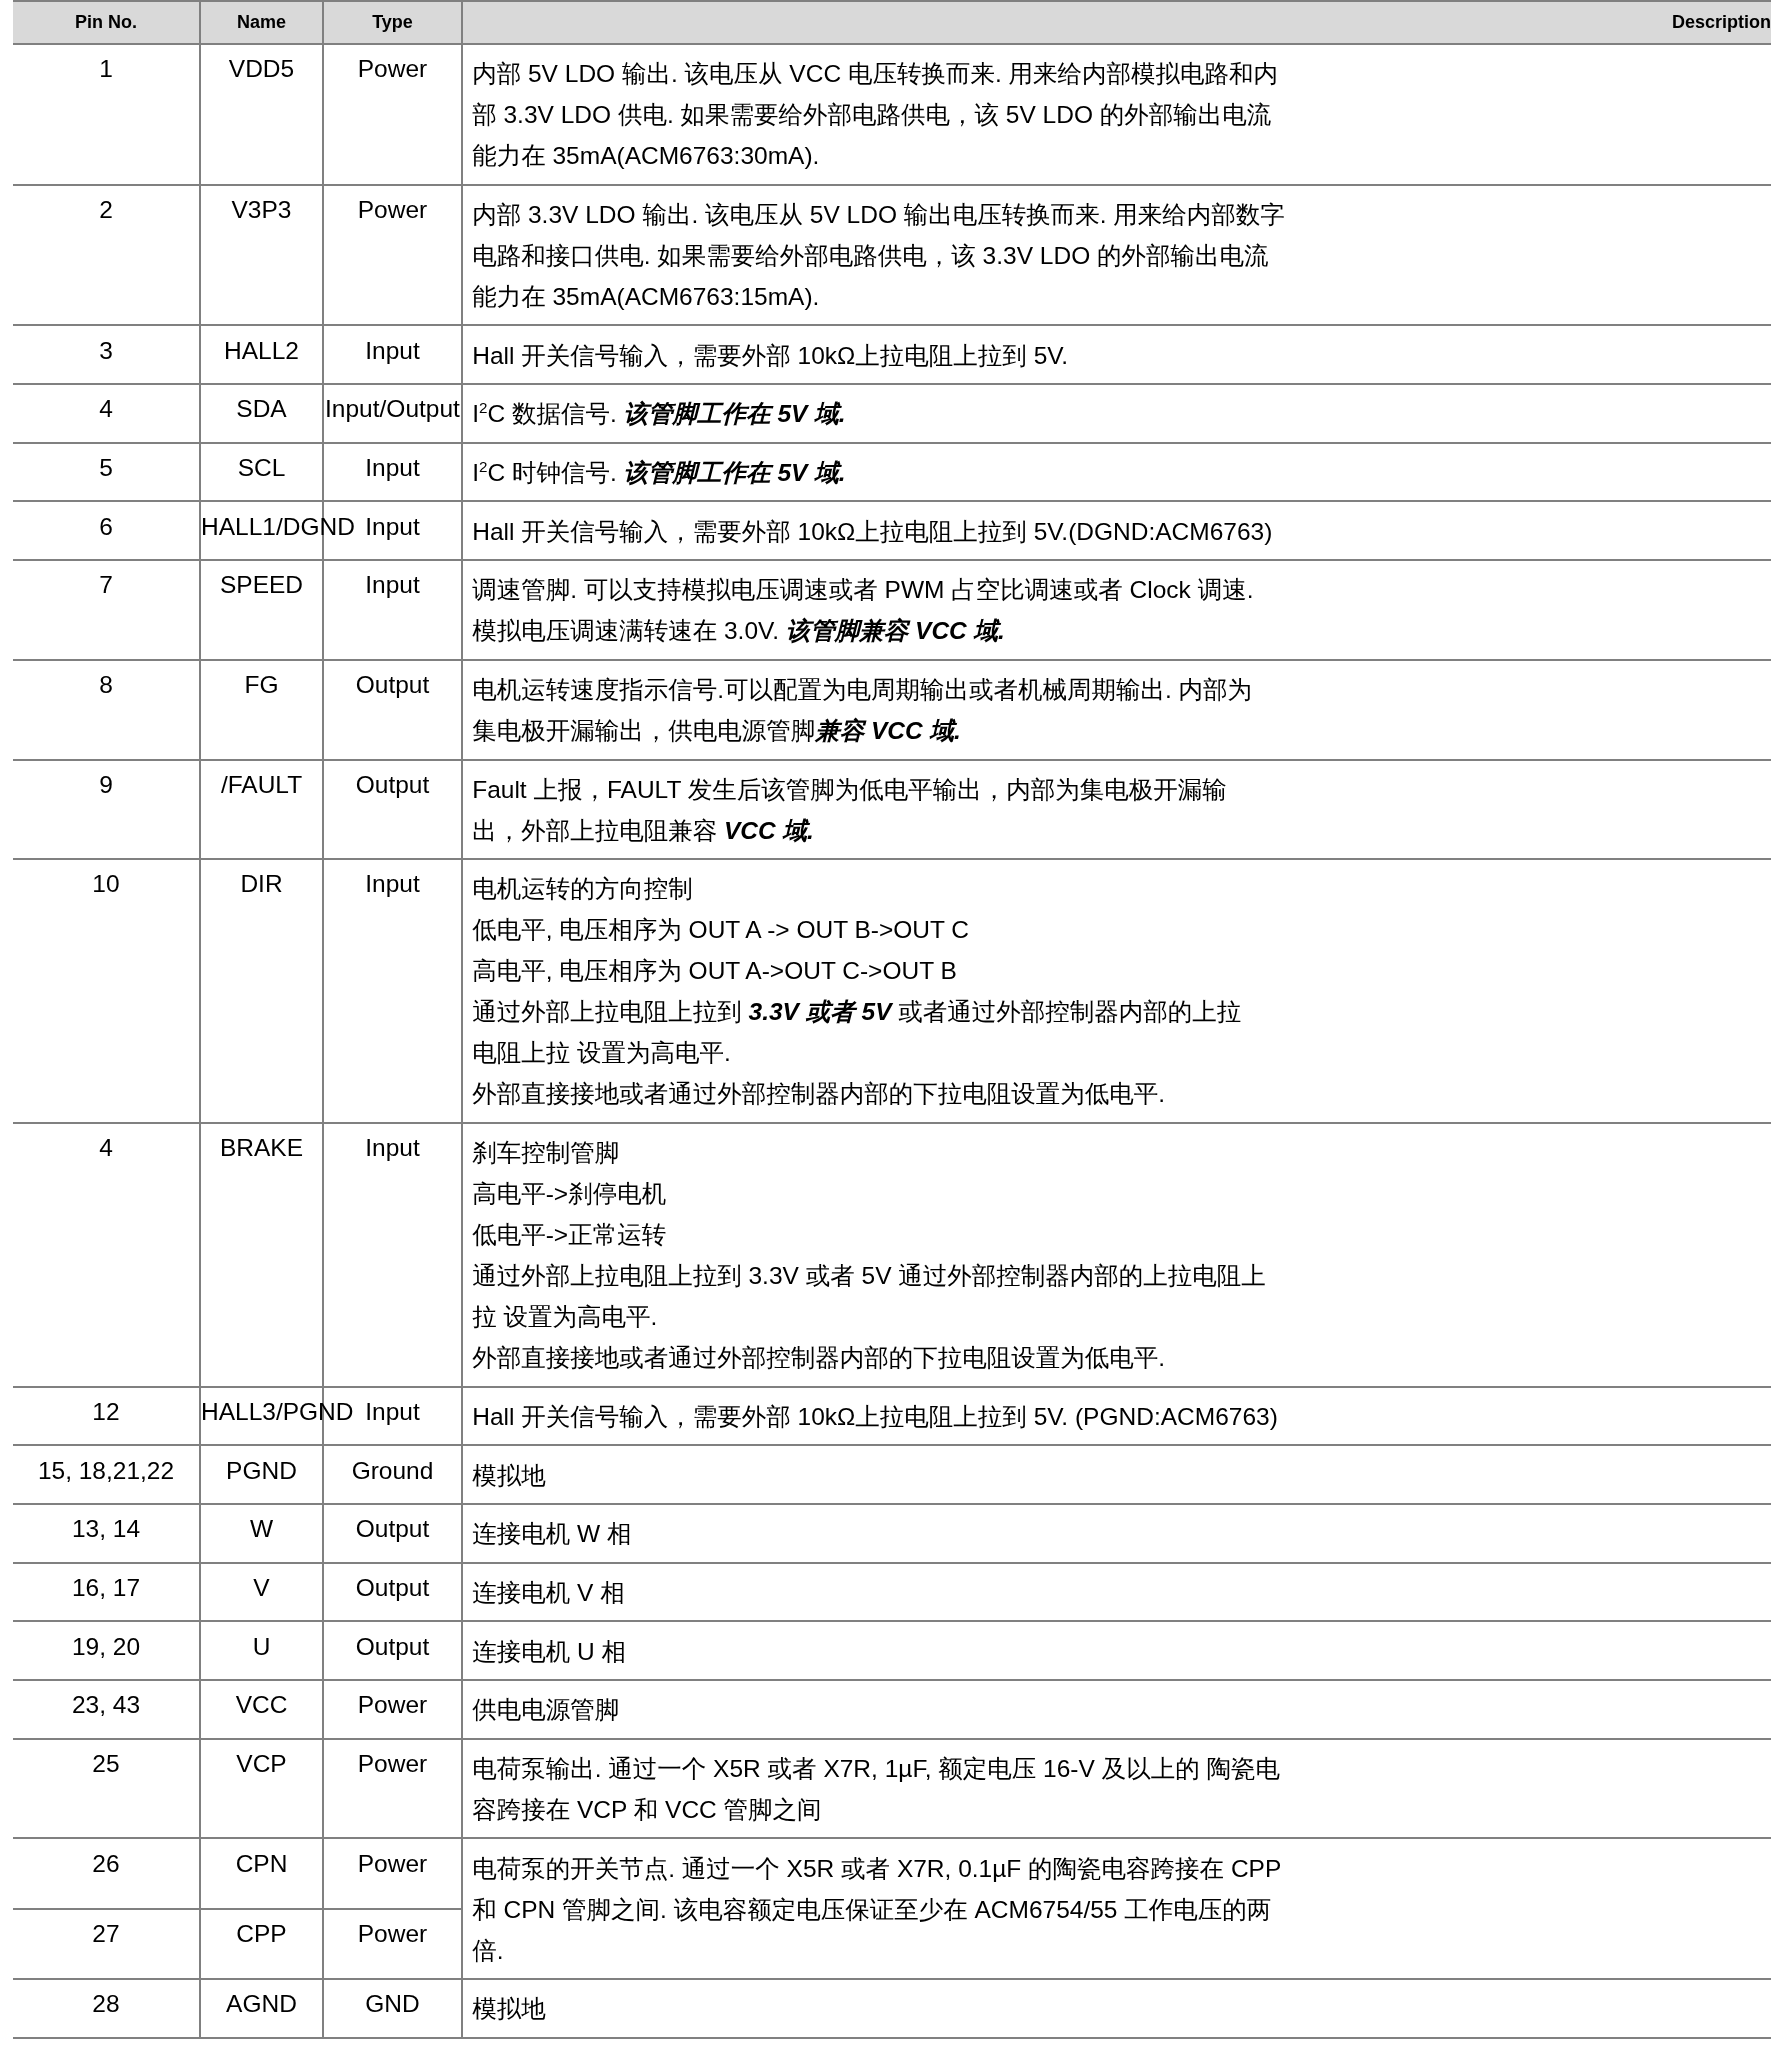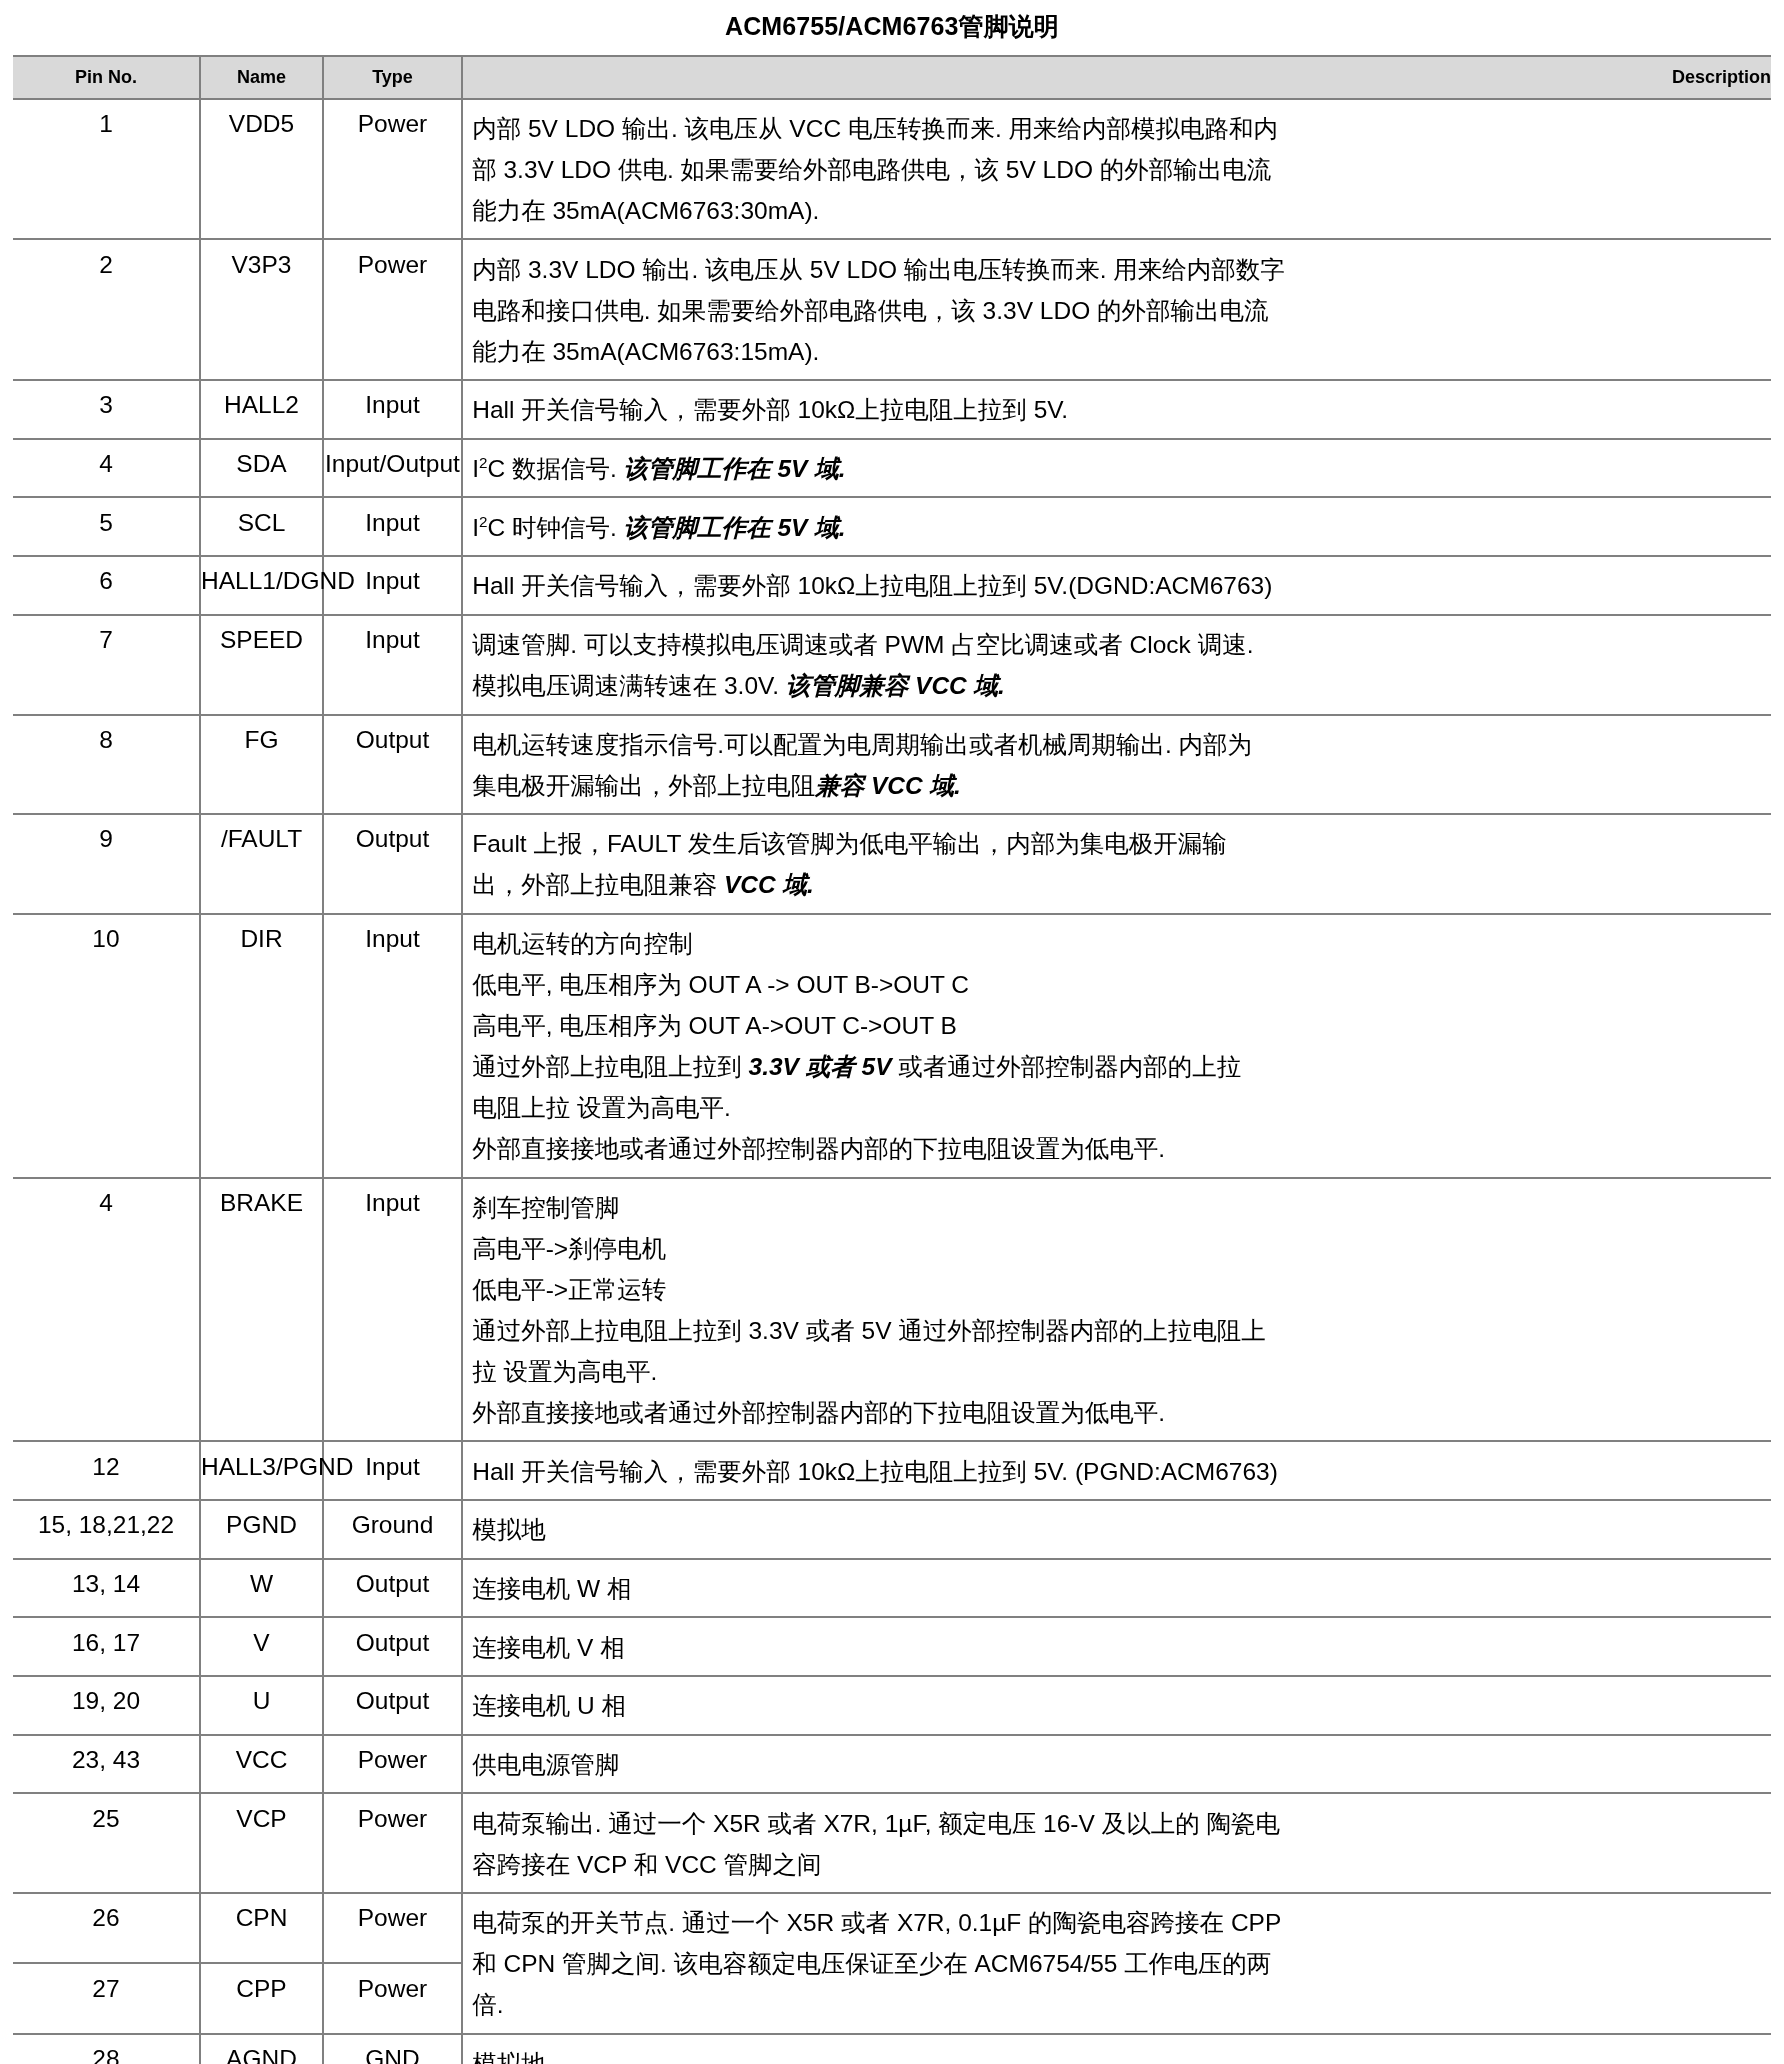--- a/index.html
+++ b/index.html
@@ -85,21 +85,20 @@
     white-space: nowrap;
   }
   .b { font-weight: bold; font-style: italic; }
   sup { font-size: 0.62em; vertical-align: super; line-height: 0; }
 </style>
 </head>
 <body>
 
 <div class="page">
 
-  <div class="doc-title">ACM6755/ACM6763管脚说明</div>
 
   <table class="pin-table">
     <colgroup>
       <col class="c-pin">
         <col class="c-name">
         <col class="c-type">
         <col class="c-desc">
     </colgroup>
     <thead>
       <tr>
@@ -233,21 +232,21 @@
           </td>
           <td class="cell-name">
             <span>FG</span>
           </td>
           <td class="cell-type">
             <span>Output</span>
           </td>
           <td class="cell-desc">
             <div class="desc-inner">
               <div class="line"><span>电机运转速度指示信号.可以配置为电周期输出或者机械周期输出. 内部为</span></div>
-              <div class="line"><span>集电极开漏输出，外部上拉电阻</span><span class="b">兼容 VCC 域.</span></div>
+              <div class="line"><span>集电极开漏输出，供电电源管脚</span><span class="b">兼容 VCC 域.</span></div>
             </div>
           </td>
         </tr>
         <tr>
           <td class="cell-pin">
             <span>9</span>
           </td>
           <td class="cell-name">
             <span>/FAULT</span>
           </td>

